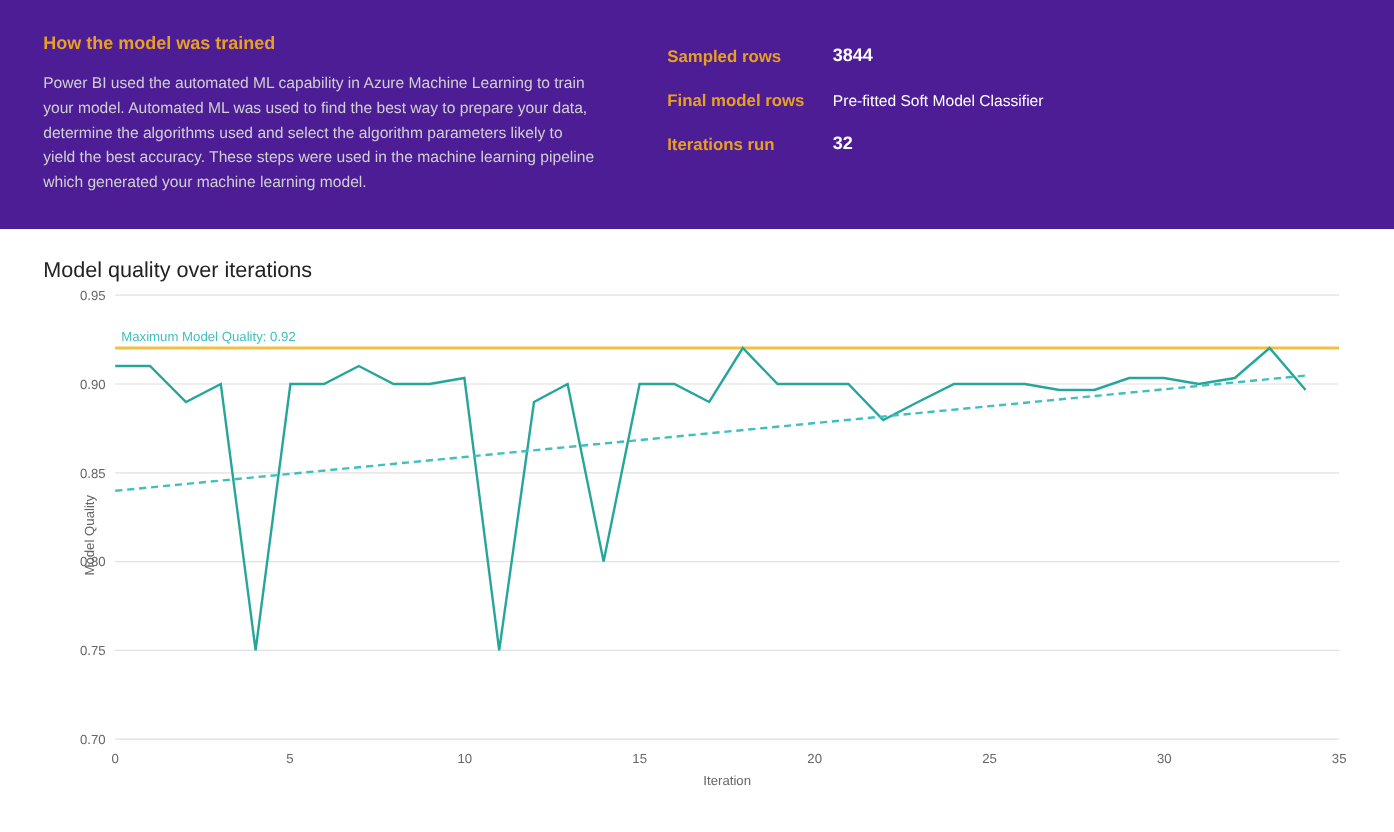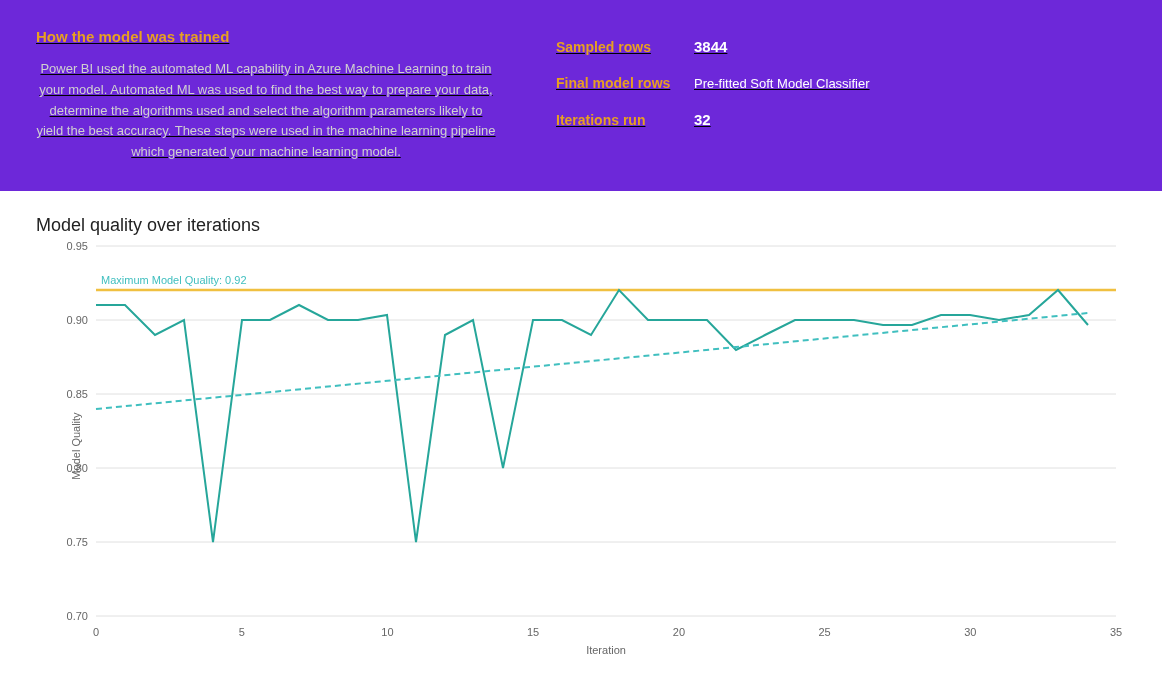--- a/index.html
+++ b/index.html
@@ -1,42 +1,40 @@
 <!DOCTYPE html>
 <html><head>
   <meta charset="utf-8">
   <style>
     * { box-sizing: border-box; margin: 0; padding: 0; }
     body { font-family: 'Segoe UI', Arial, sans-serif; background: #fff; width: 1162px; height: 693px; overflow: hidden; }
 
     .header-section {
-      background: #6d28d9;
+      background: #4c1d95;
       padding: 28px 36px;
       display: flex;
       gap: 60px;
       align-items: flex-start;
-      text-decoration: underline;
     }
 
     .header-text {
       flex: 0 0 460px;
     }
 
     .header-title {
       color: #e8a020;
       font-size: 15px;
       font-weight: 700;
       margin-bottom: 14px;
     }
 
     .header-desc {
       color: #d0d0d0;
       font-size: 13px;
       line-height: 1.6;
-      text-align: center;
     }
 
     .header-stats {
       flex: 1;
       display: grid;
       grid-template-columns: 1fr;
       gap: 20px 57px;
       align-items: center;
       padding-top: 10px;
     }

